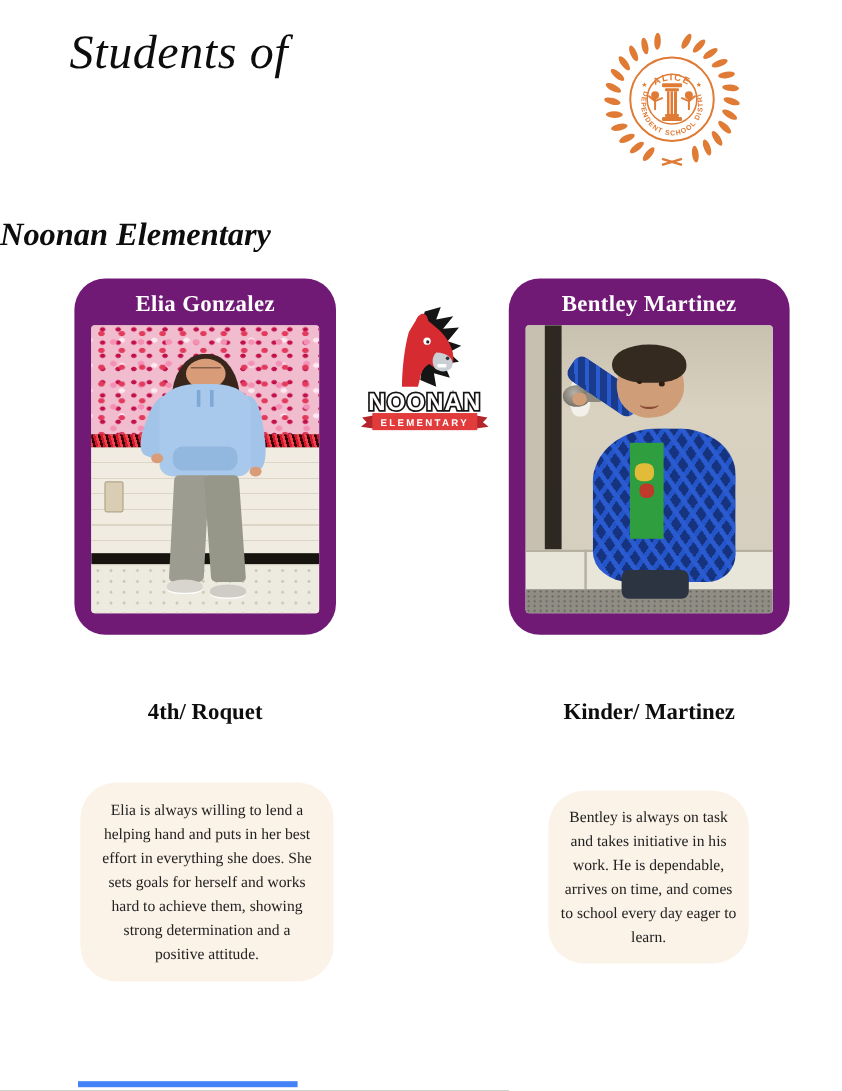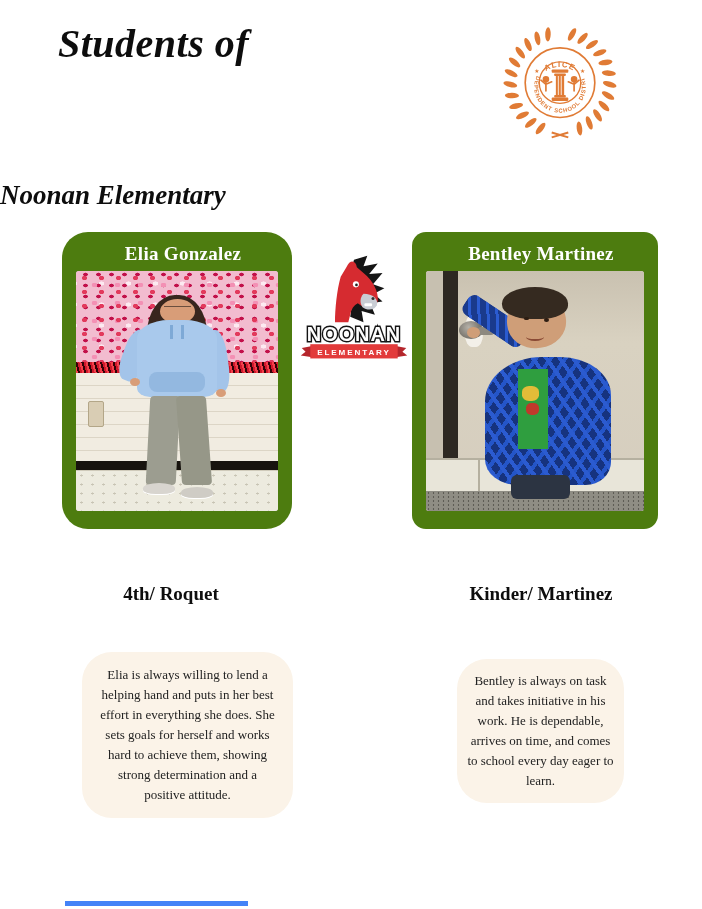--- a/index.html
+++ b/index.html
@@ -1,32 +1,32 @@
 <!DOCTYPE html>
 <html><head>
 <meta charset="utf-8">
 <style>
   html,body{margin:0;padding:0;background:#888;}
   .page{position:relative;width:702px;height:909px;background:#ffffff;margin:0 auto;
         font-family:"Liberation Serif",serif;overflow:hidden;}
 
   
   .title{position:absolute;left:58px;top:16px;font-size:40px;line-height:56px;
-         font-weight:bold;font-style:italic;color:#0d0d0d;letter-spacing:.5px;}
+         font-weight:normal;font-style:italic;color:#0d0d0d;letter-spacing:.5px;}
   .district-logo{position:absolute;left:478px;top:18px;width:164px;text-align:center;}
   .mottoes{margin-top:-2px;font-size:12.5px;font-weight:bold;font-style:italic;
            color:#111;line-height:17px;}
 
   .subtitle{position:absolute;left:0;right:0;top:180px;
             font-size:27px;font-weight:bold;font-style:italic;color:#0d0d0d;}
 
   
-  .card{position:absolute;top:232px;height:297px;background:#4d7c0f;border-radius:26px;padding-left:12px;}
+  .card{position:absolute;top:232px;height:297px;background:#701a75;border-radius:26px;}
   .card.left{left:62px;width:218px;}
-  .card.right{left:412px;width:234px;border-radius:14px;}
+  .card.right{left:424px;width:234px;}
   .card-name{margin-top:11px;text-align:center;color:#fff;font-weight:bold;
              font-size:19px;letter-spacing:.3px;}
   .photo{position:absolute;left:14px;right:14px;top:39px;bottom:18px;overflow:hidden;
          background:#ddd;border-radius:3px;}
   .photo *{position:absolute;}
 
   
   .hearts{left:0;right:0;top:0;height:38%;background:#f2bccf;
     background-image:
       radial-gradient(#e23a5c 2.4px,transparent 2.9px),
@@ -91,21 +91,21 @@
   .mouth{left:46%;top:26%;width:8%;height:2.5%;border-bottom:2px solid #8a4a35;border-radius:50%;}
   .jeans{left:39%;top:85%;width:27%;height:10%;background:#2c3442;border-radius:6px;}
 
   
   .grade-label{position:absolute;top:583px;text-align:center;font-size:19px;
                font-weight:bold;color:#0d0d0d;}
   .grade-label.left{left:62px;width:218px;}
   .grade-label.right{left:424px;width:234px;}
   .blurb{position:absolute;background:#FBF3E8;border-radius:30px;text-align:center;
          font-size:13px;line-height:20px;color:#222;padding:13px 16px;box-sizing:border-box;}
-  .blurb.left{left:82px;top:652px;width:211px;min-height:162px;}
+  .blurb.left{left:67px;top:652px;width:211px;min-height:162px;}
   .blurb.right{left:457px;top:659px;width:167px;min-height:117px;padding:12px 8px;}
 
   .footer-bar{position:absolute;left:65px;top:901px;width:183px;height:5px;background:#4483F7;}
 
   
   .mascot{position:absolute;left:297px;top:255px;width:114px;height:110px;}
 </style>
 </head>
 <body>
 

